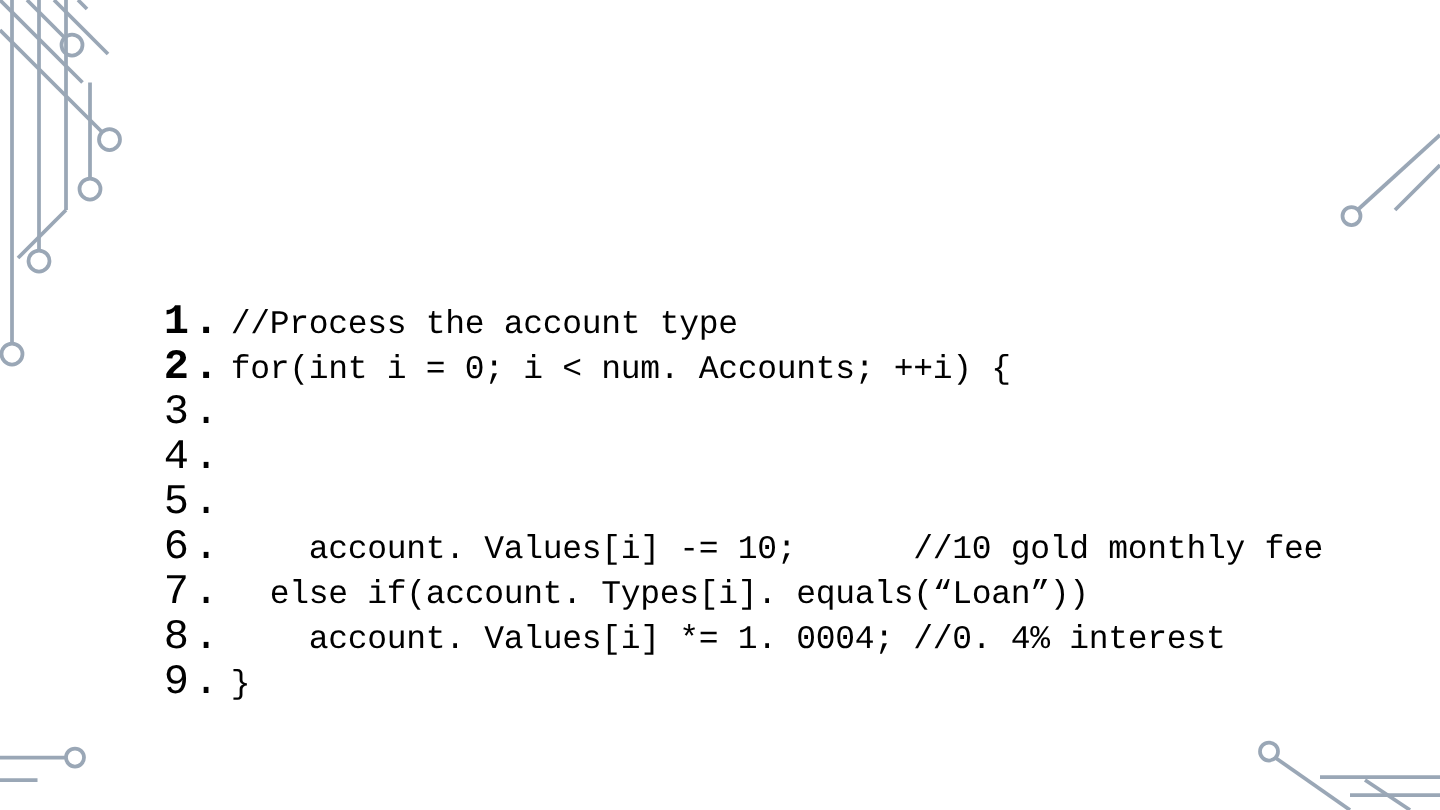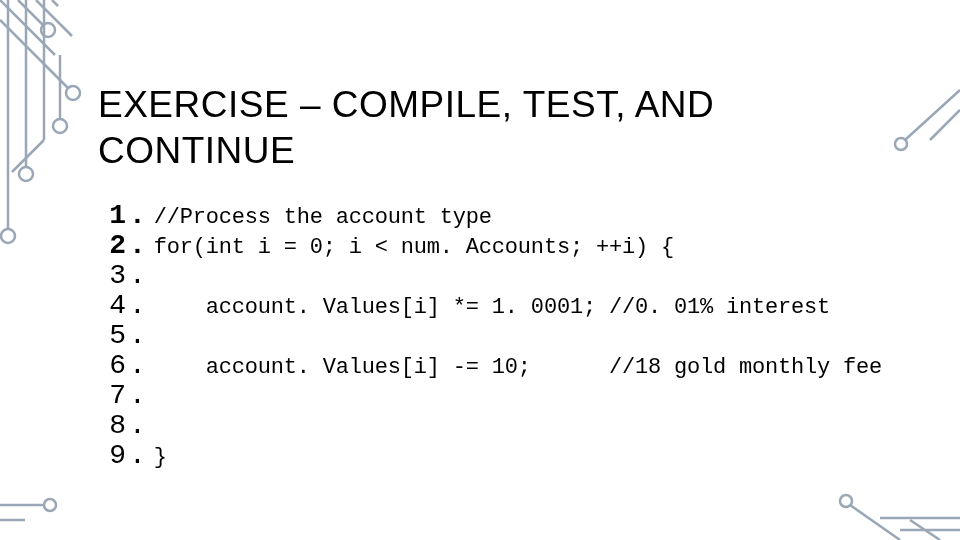--- a/index.html
+++ b/index.html
@@ -106,60 +106,58 @@
       <path d="M960,110 L930,140"></path>
 
       <path d="M960,530 L900,530"></path>
       <path d="M960,518 L880,518"></path>
       <path d="M900,540 L850,505"></path>
       <circle cx="846" cy="501" r="6" stroke="#9aa7b6" fill="#fff"></circle>
       <path d="M940,540 L910,520"></path>
     </g>
   </svg>
 
-  <div class="title">
-    <span>EXERCISE – COMPILE, TEST, AND<br>CONTINUE</span>
-  </div>
 
   <div class="code-block">
       <div class="code-line">
         <span class="line-number bold-num">1</span>
         <span class="dot bold-num">.</span>
         <span class="code-text">//Process the account type</span>
       </div>
       <div class="code-line">
         <span class="line-number bold-num">2</span>
         <span class="dot bold-num">.</span>
         <span class="code-text">for(int i = 0; i &lt; num. Accounts; ++i) {</span>
       </div>
       <div class="code-line">
         <span class="line-number">3</span>
         <span class="dot">.</span>
       </div>
       <div class="code-line">
         <span class="line-number">4</span>
         <span class="dot">.</span>
-        <span class="code-text">    account. Values[i] *= 1. 0001; //0. 01% interest</span>
       </div>
       <div class="code-line">
         <span class="line-number">5</span>
         <span class="dot">.</span>
       </div>
       <div class="code-line">
         <span class="line-number">6</span>
         <span class="dot">.</span>
-        <span class="code-text">    account. Values[i] -= 10;      //18 gold monthly fee</span>
+        <span class="code-text">    account. Values[i] -= 10;      //10 gold monthly fee</span>
       </div>
       <div class="code-line">
         <span class="line-number">7</span>
         <span class="dot">.</span>
+        <span class="code-text">  else if(account. Types[i]. equals(“Loan”))</span>
       </div>
       <div class="code-line">
         <span class="line-number">8</span>
         <span class="dot">.</span>
+        <span class="code-text">    account. Values[i] *= 1. 0004; //0. 4% interest</span>
       </div>
       <div class="code-line">
         <span class="line-number">9</span>
         <span class="dot">.</span>
         <span class="code-text">}</span>
       </div>
     </div>
 
 </div>
 

